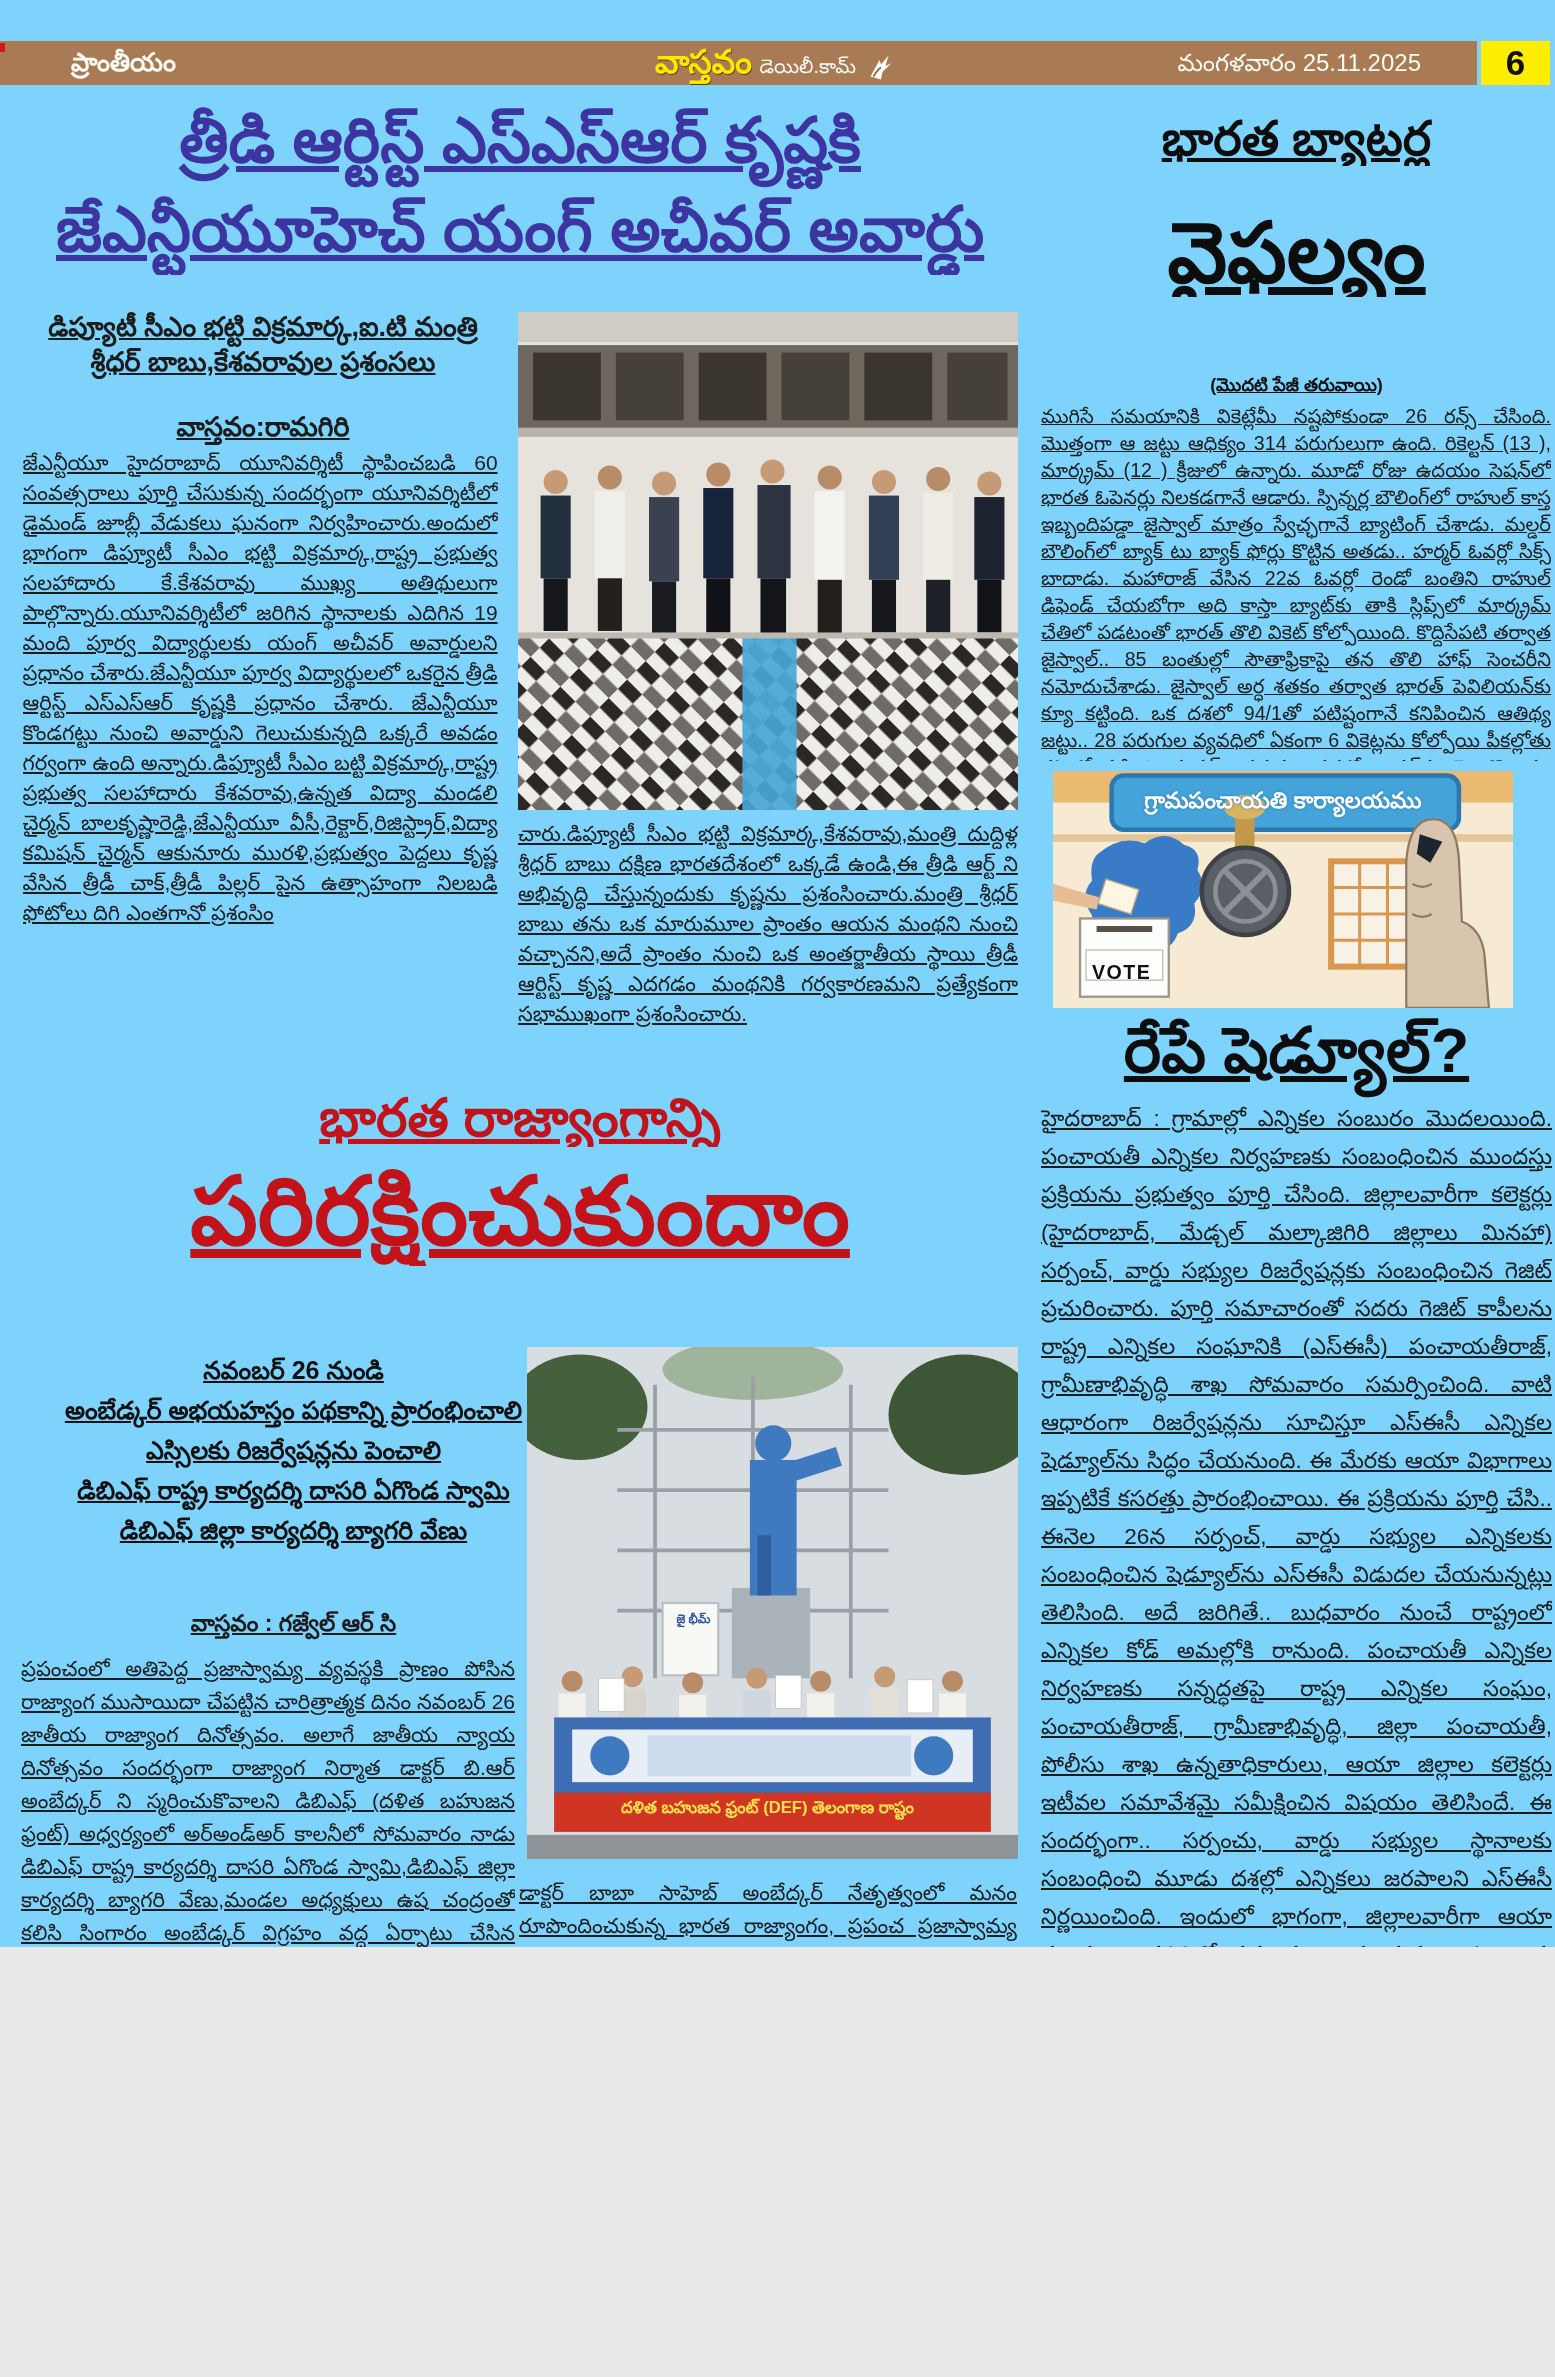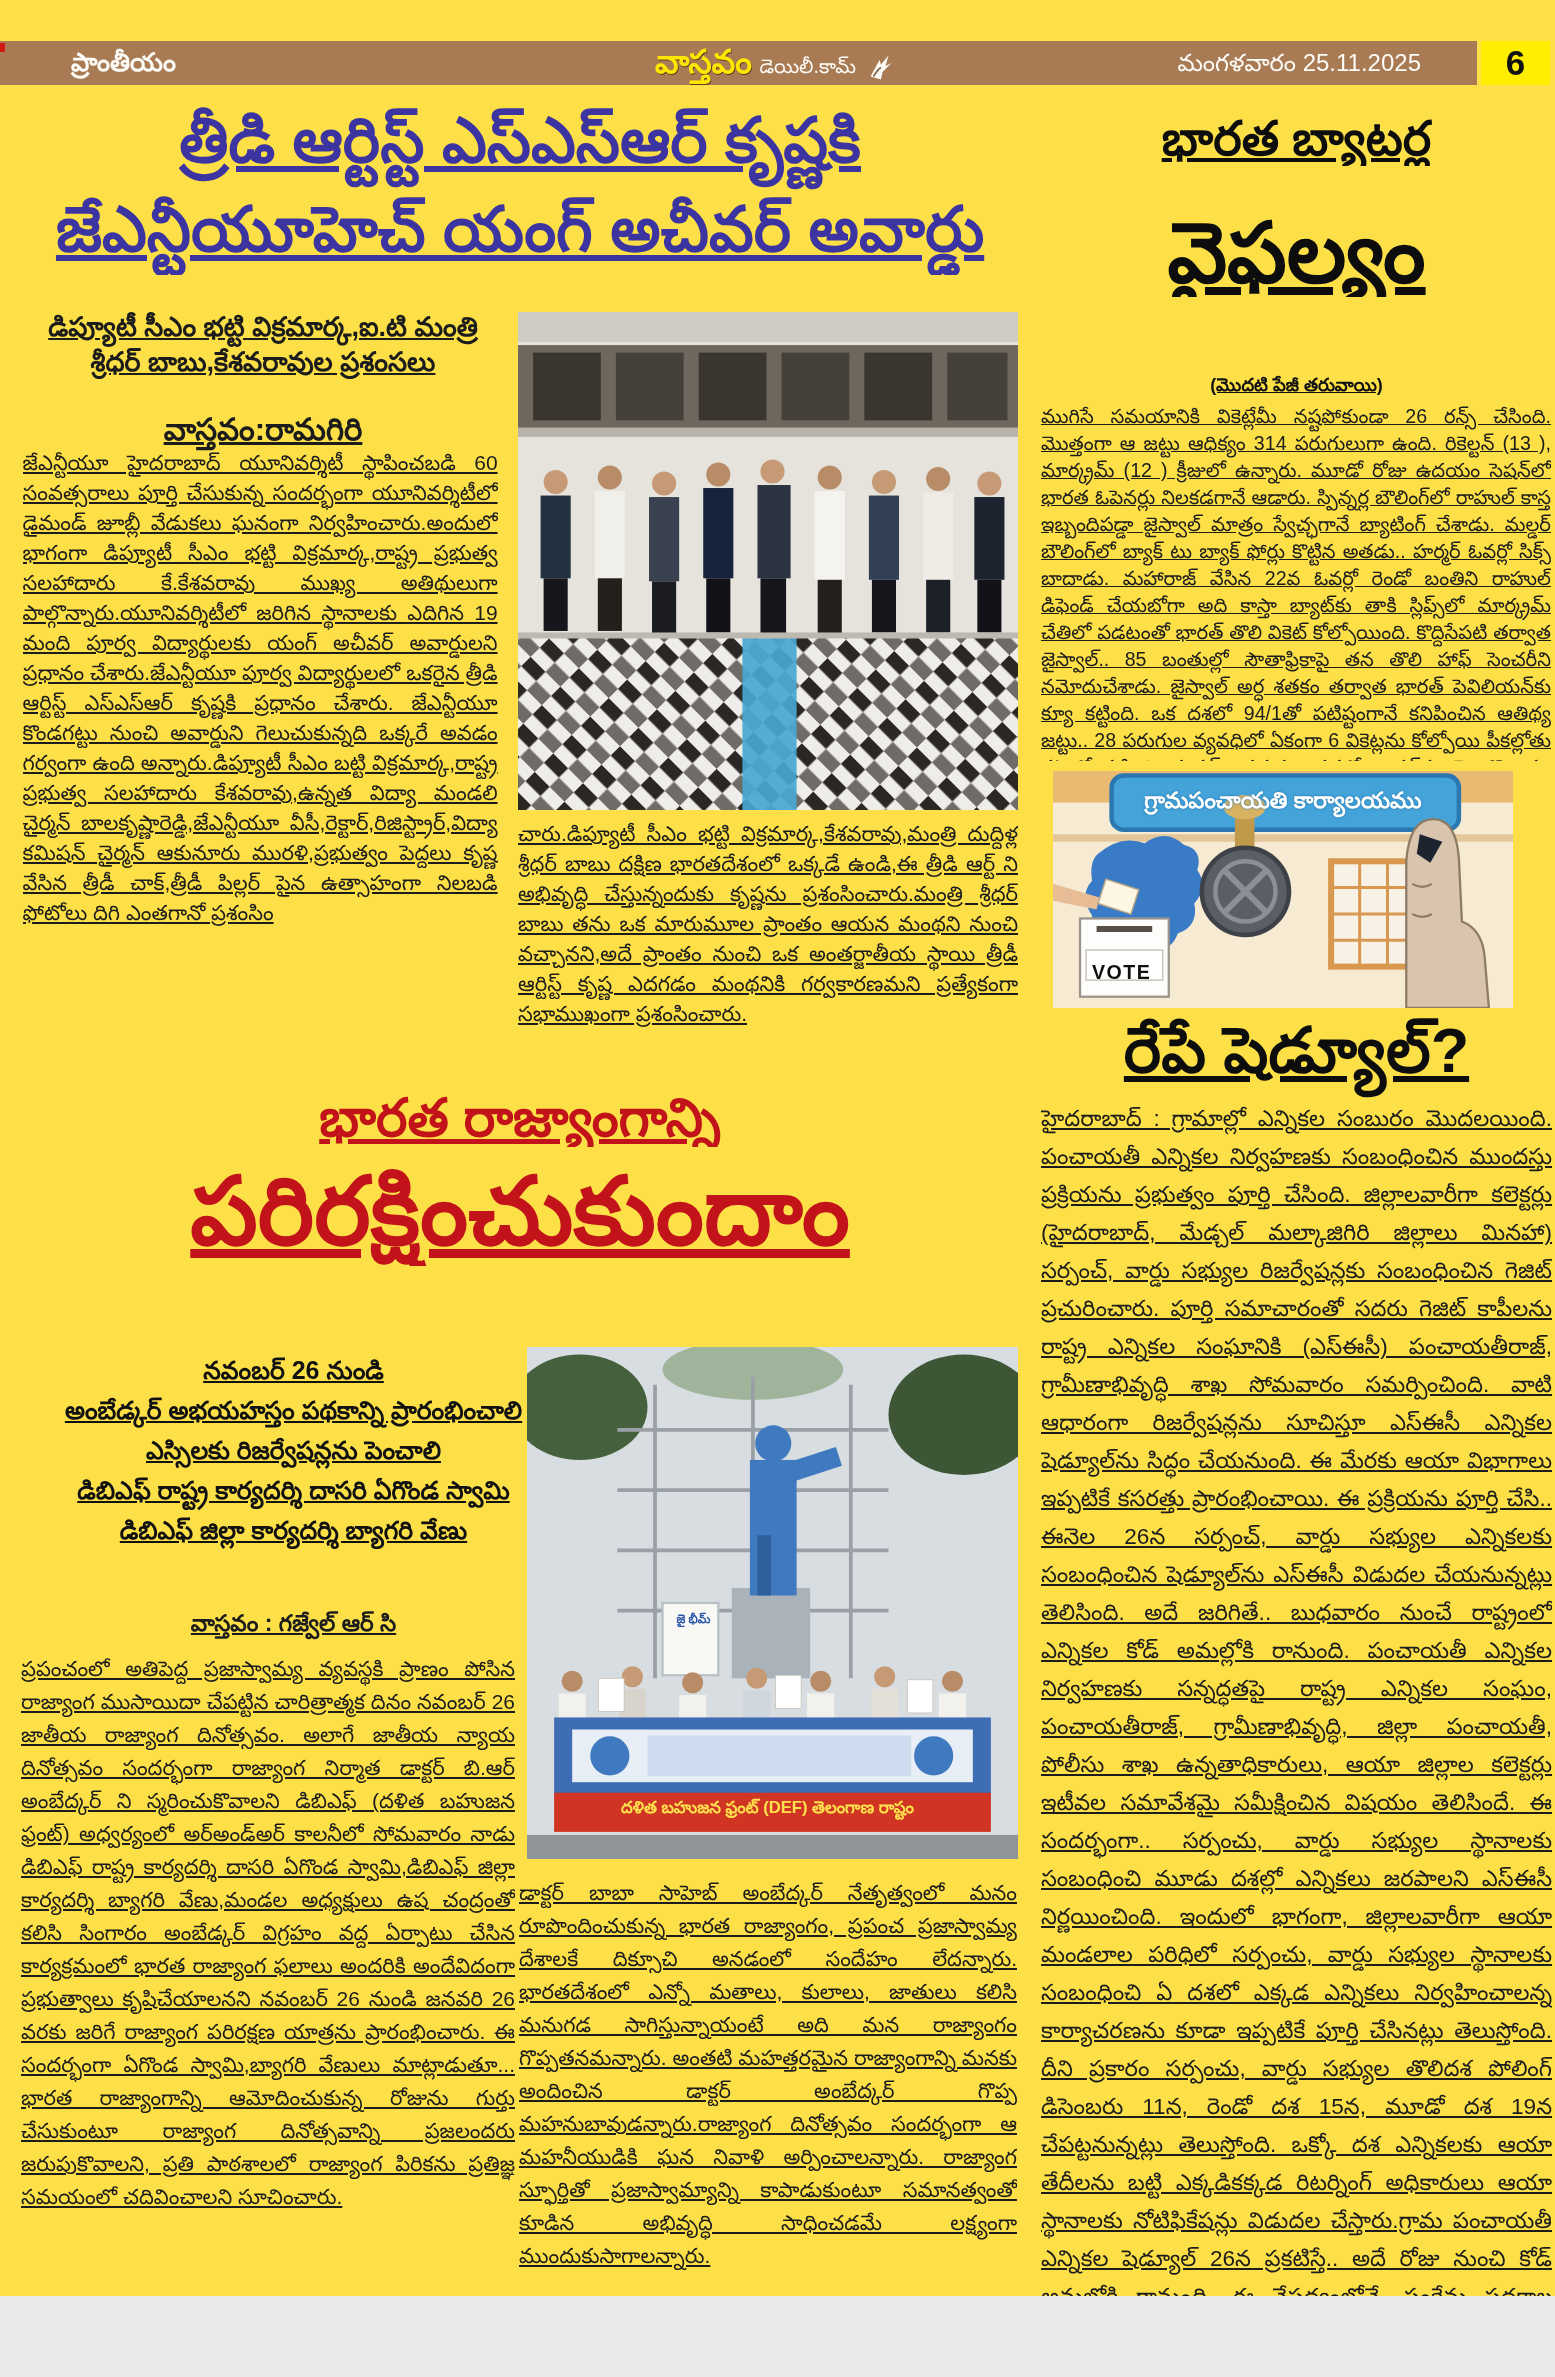--- a/index.html
+++ b/index.html
@@ -1,36 +1,36 @@
 <!DOCTYPE html>
 <html style="font-size:12px"><head>
 <meta charset="utf-8">
 <style>
   html,body{margin:0;padding:0;background:#e9e9e9;}
-  .page{position:relative;width:1555px;height:2296px;background:#fde047;
+  .page{position:relative;width:1555px;height:1947px;background:#7dd3fc;
         font-family:"Liberation Sans","DejaVu Sans",sans-serif;color:#1c1c1c;overflow:hidden;}
   
   .masthead{position:absolute;left:0;top:41px;width:1477px;height:44px;background:#a87b54;}
   .m-notch{position:absolute;left:0;top:1.5px;width:5.3px;height:9px;background:#d21a12;}
   .m-section{position:absolute;left:71px;top:6.8px;font-size:25.6px;font-weight:bold;color:#fdfbf6;}
   .m-brand{position:absolute;left:655px;top:1.5px;display:flex;align-items:center;gap:7.5px;}
   .brand-main{font-size:33px;font-weight:bold;color:#ffe600;text-shadow:0.8px 0.8px 0 #4a3categor;}
   .brand-main{text-shadow:0.8px 0.8px 0 #5a3c1e;}
   .brand-suffix{font-size:19.6px;color:#fdfbf6;padding-top:6px;}
   .m-date{position:absolute;right:56px;top:8.3px;font-size:24px;color:#fdfbf6;}
   .m-pagebox{position:absolute;left:1481px;top:41px;width:69px;height:44px;background:#ffee00;
              display:flex;align-items:center;justify-content:center;font-size:35px;font-weight:bold;color:#111;}
   .bird{width:30px;height:27px;margin-top:3px;}
   
   .abs{position:absolute;overflow:hidden;text-decoration:underline;}
   .just{text-align:justify;}
   .ctr{text-align:center;}
   .headline-blue{color:#3c34a0;font-weight:bold;line-height:1.42;font-size:63px;}
   .subhead{font-weight:bold;font-size:27px;line-height:1.28;}
-  .dateline{font-weight:bold;font-size:31px;}
+  .dateline{font-weight:bold;font-size:27px;}
   .body28{font-size:21px;line-height:30px;}
   .body26{font-size:19.6px;line-height:27px;}
   .body30{font-size:22.6px;line-height:38px;}
   .body28b{font-size:21px;line-height:33px;}
   .crk-h1{font-size:48px;font-weight:bold;line-height:1.1;color:#0d0d0d;}
   .crk-h2{font-size:84px;font-weight:bold;line-height:1.05;color:#0d0d0d;}
   .crk-note{font-size:18px;font-weight:bold;color:#111;}
   .red-h1{color:#c2121a;font-weight:bold;font-size:53px;line-height:1.1;}
   .red-h2{color:#c2121a;font-weight:bold;font-size:95px;line-height:1.15;}
   .sub-list{font-weight:bold;font-size:25px;line-height:40px;color:#111;}

